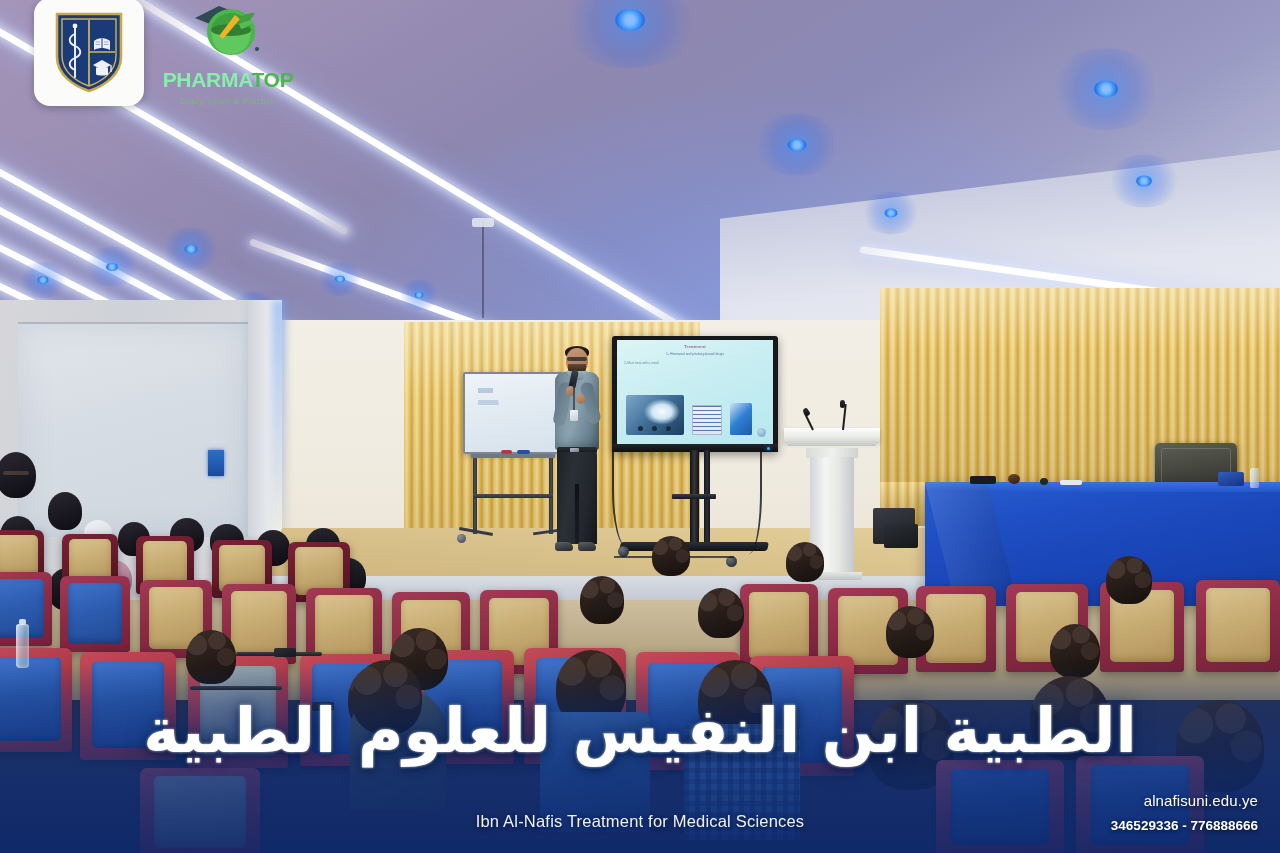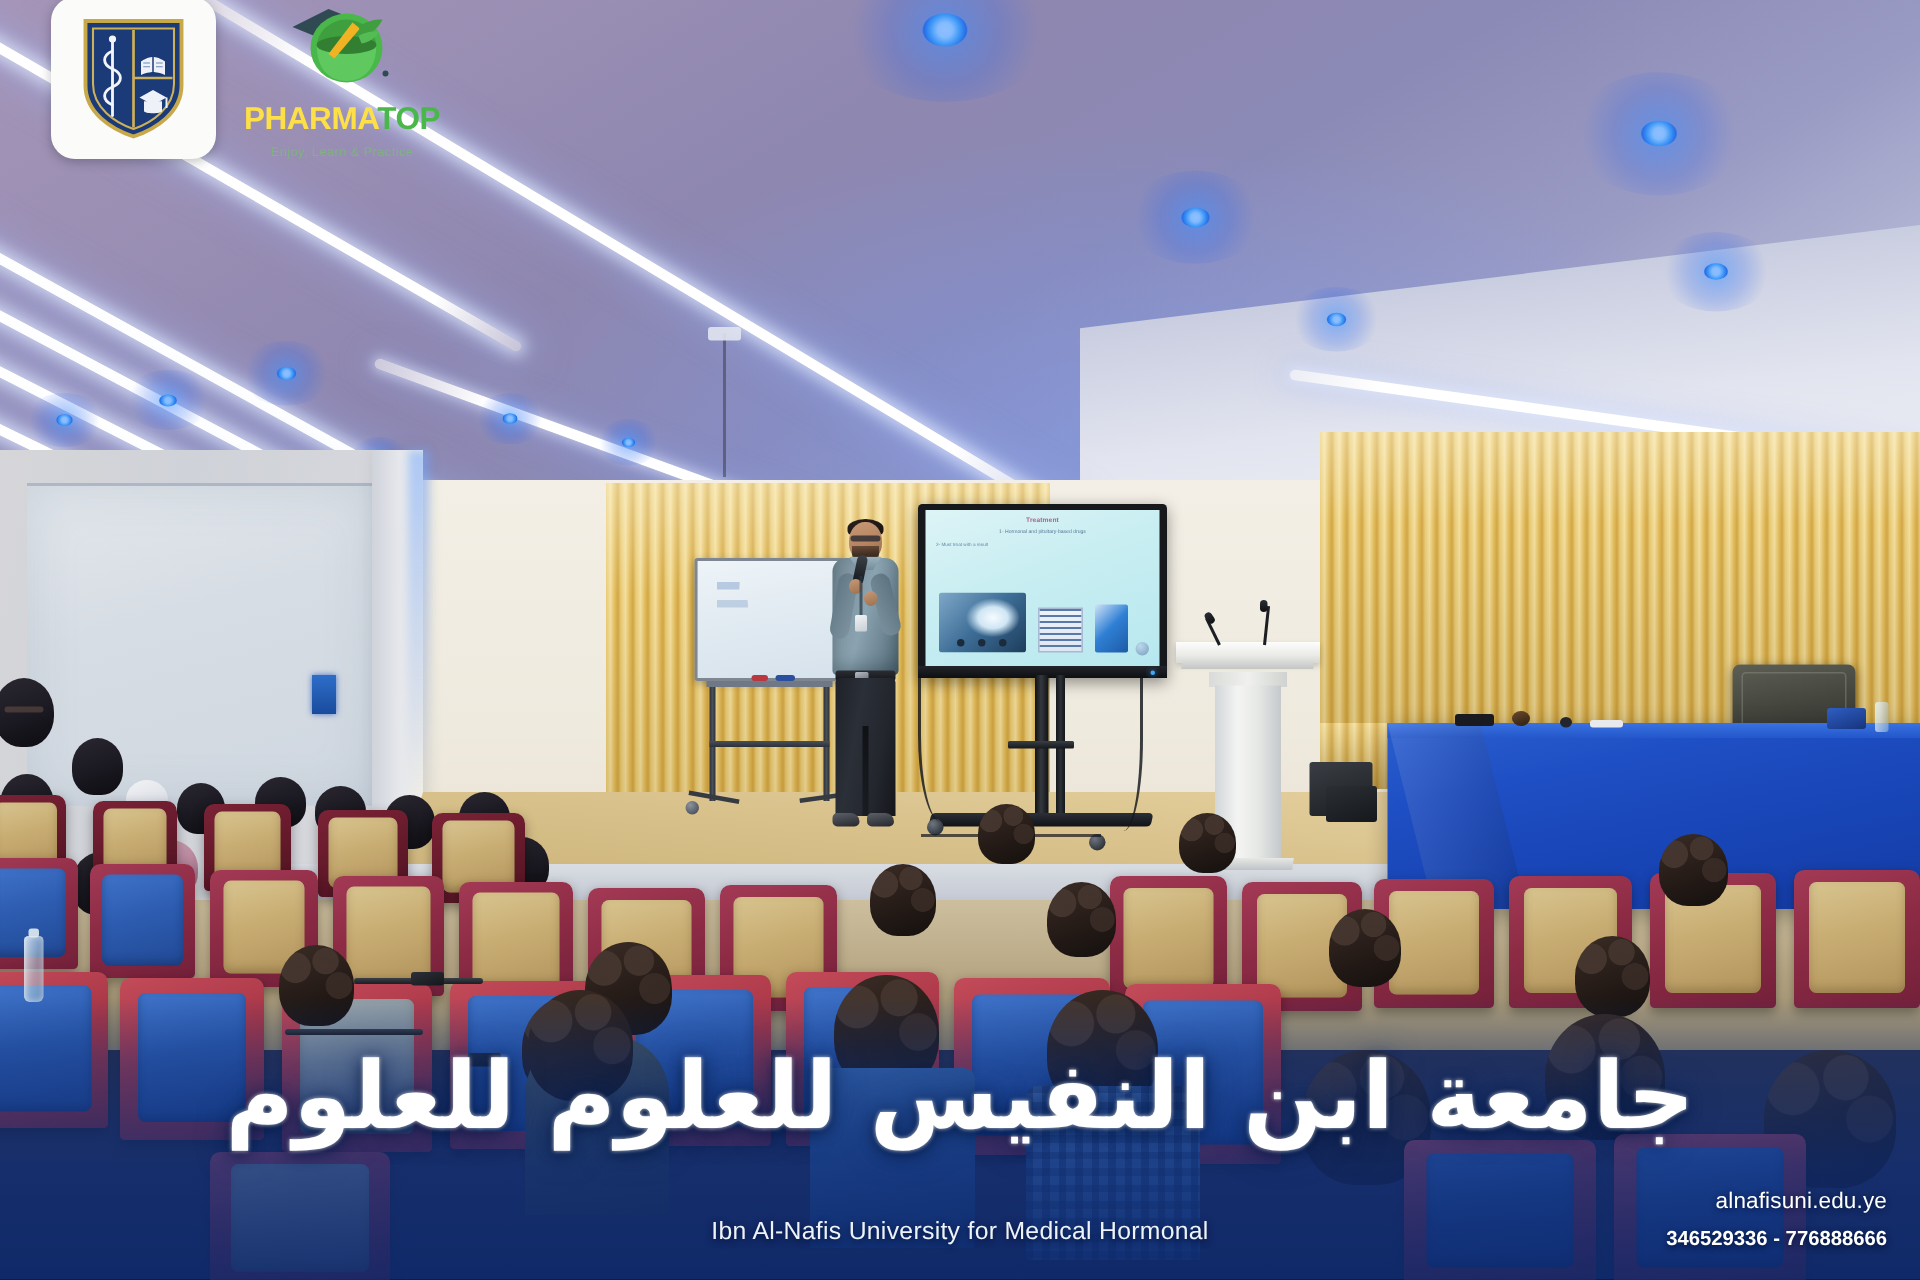--- a/index.html
+++ b/index.html
@@ -348,21 +348,21 @@
 
   
   .logo-box {
     position:absolute; left:34px; top:-2px; width:110px; height:108px;
     background:#fbfbf9; border-radius:16px;
     box-shadow:0 2px 8px rgba(0,0,0,.25);
     display:flex; align-items:center; justify-content:center;
   }
   .pharmatop { position:absolute; left:158px; top:2px; width:140px; height:110px; }
   .pt-name { position:absolute; left:0; bottom:20px; width:140px; text-align:center; font-size:21px; font-weight:bold; letter-spacing:-.3px; }
-  .pt-name .a { color:#fde047;text-align:right; }
+  .pt-name .a { color:#86efac;text-align:right; }
   .pt-name .b { color:#49b749; }
   .pt-tag { position:absolute; left:0; bottom:6px; width:140px; text-align:center; font-size:8.5px; color:#7fb37f; letter-spacing:.3px; }
 
   
   .brand-ar {
     position:absolute; left:0; right:0; top:700px; text-align:center;
     font-family:"DejaVu Sans", sans-serif;
     font-size:62px; font-weight:bold; color:#ffffff; direction:rtl;
     letter-spacing:-1px; line-height:1;
     text-shadow:0 0 3px rgba(255,255,255,.75), 0 2px 10px rgba(0,20,60,.9), 0 0 22px rgba(10,40,100,.7);
@@ -773,22 +773,22 @@
         <path d="M50 24 C57 20 64 21 64 21 C64 21 60 28 52 29 Z" fill="#55bb55"></path>
       </g>
       <circle cx="68" cy="49" r="2" fill="#2f4a53"></circle>
     </svg>
     <div class="pt-name">
       <span class="a">PHARMA</span><span class="b">TOP</span>
     </div>
     <div class="pt-tag">Enjoy, Learn &amp; Practice</div>
   </div>
 
-  <div class="brand-ar">جامعة ابن النفيس للعلوم للعلوم</div>
-  <div class="brand-en">Ibn Al-Nafis University for Medical Hormonal</div>
+  <div class="brand-ar">الطبية ابن النفيس للعلوم الطبية</div>
+  <div class="brand-en">Ibn Al-Nafis Treatment for Medical Sciences</div>
 
 
   <div class="contact">
     <div class="site">alnafisuni.edu.ye</div>
     <div class="tel">346529336 - 776888666</div>
   </div>
 
 </div>
 
 </body></html>

